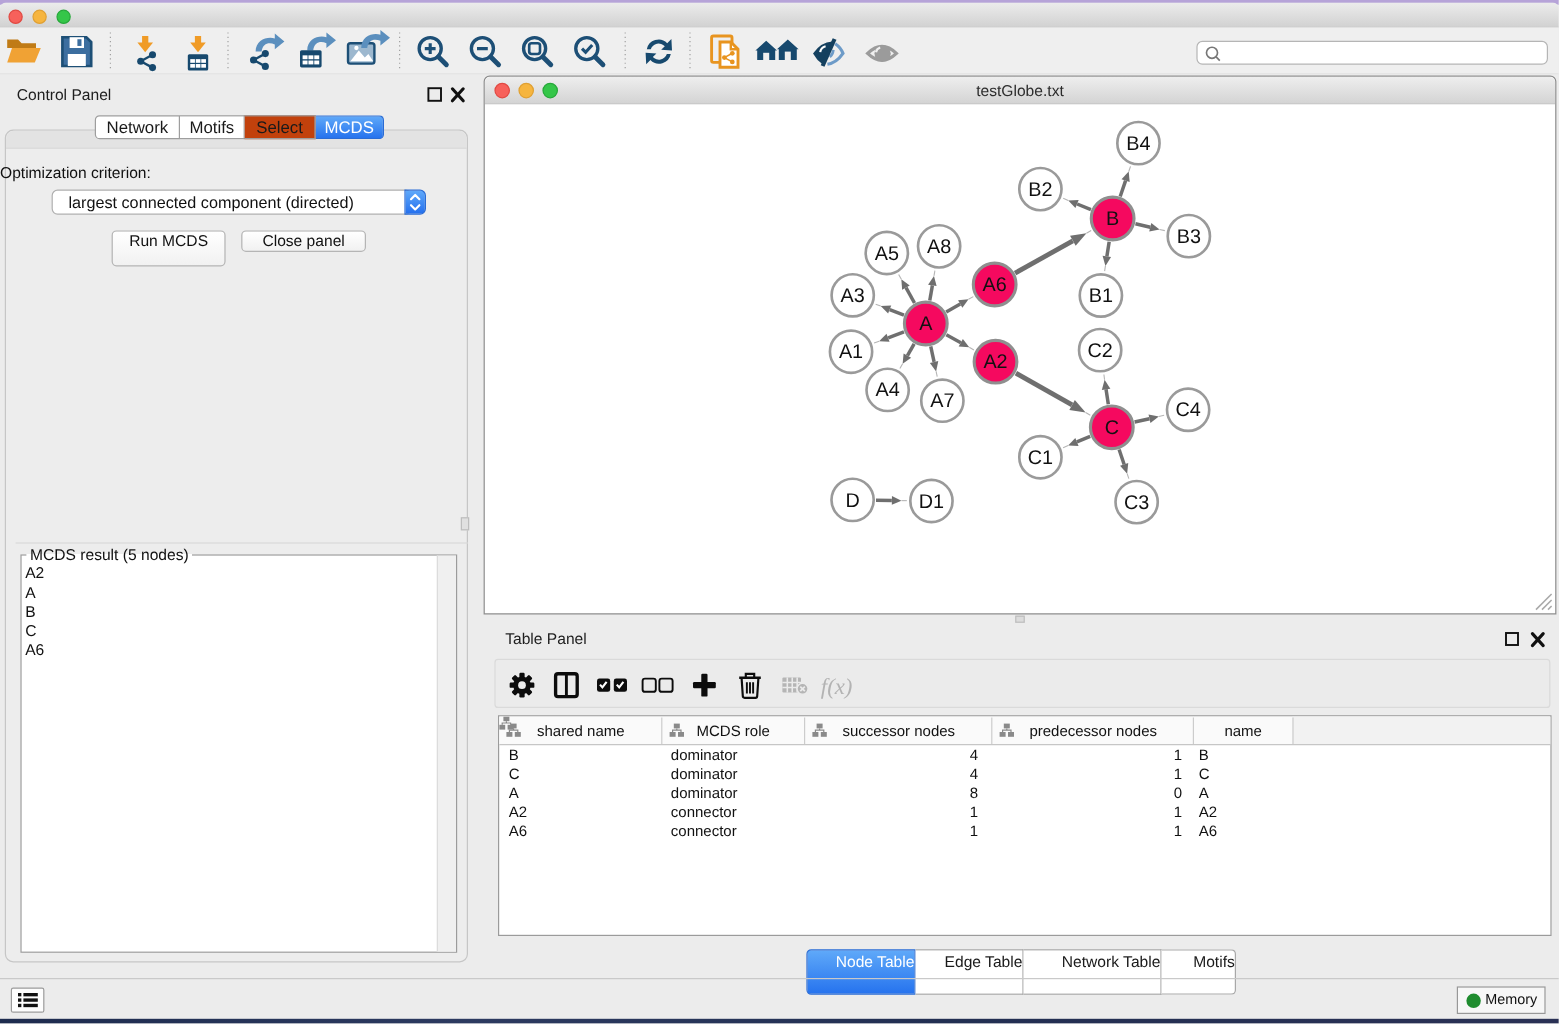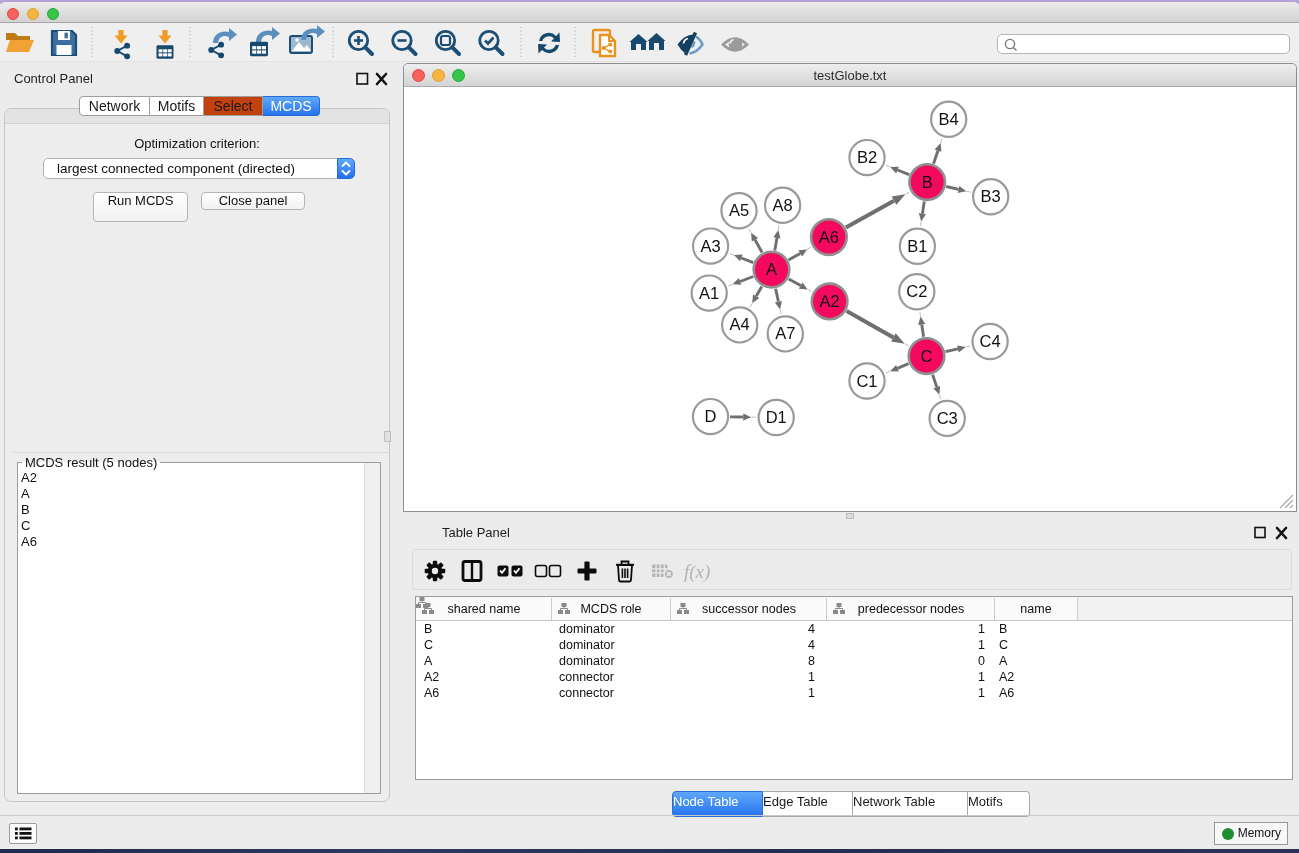--- a/index.html
+++ b/index.html
@@ -168,21 +168,21 @@
 
 <div class="abs" style="left:4px;top:108px;width:386px;height:694px;background:#ededed;border:1px solid #c6c6c6;border-radius:7px"></div>
 <div class="abs" style="left:5px;top:109px;width:384px;height:15px;background:#e3e3e3;border-radius:7px 7px 0 0;border-bottom:1px solid #d2d2d2"></div>
 
 <div class="abs" style="left:79px;top:96px;height:20px;display:flex;font-size:14px;line-height:19px;text-align:center">
  <div style="width:71px;background:#fff;border:1px solid #9e9e9e;border-radius:4px 0 0 4px;color:#1a1a1a">Network</div>
  <div style="width:54px;background:#fff;border:1px solid #9e9e9e;border-left:none;color:#1a1a1a">Motifs</div>
  <div style="width:59px;background:#c2410c;border:1px solid #9e9e9e;border-left:none;color:#1a1a1a">Select</div>
  <div style="width:57px;background:linear-gradient(#5fa9f9,#2673ee);border:1px solid #2a6cd5;border-left:none;border-radius:0 4px 4px 0;color:#fff">MCDS</div>
 </div>
-<div class="abs" style="left:0;top:136px;width:394px;text-align:center;font-size:13px;color:#111">Optimization criterion:</div>
+<div class="abs" style="left:0;top:136px;width:394px;font-size:13px;color:#111">Optimization criterion:</div>
 
 <div class="abs" style="left:43px;top:158px;width:300px;height:21px;background:#fff;border:1px solid #b0b0b0;border-radius:5px;font-size:13.5px;line-height:20px;color:#111;padding-left:13px">largest connected component (directed)</div>
 <div class="abs" style="left:337px;top:158px;width:18px;height:21px;background:linear-gradient(#5fa9fa,#2470ee);border-radius:0 5px 5px 0;border:1px solid #2a6cd5">
  <svg width="16" height="19">
       <path d="M 4.5,7 L 8,3.5 L 11.5,7" fill="none" stroke="#fff" stroke-width="1.8" stroke-linecap="round" stroke-linejoin="round"></path>
       <path d="M 4.5,12 L 8,15.5 L 11.5,12" fill="none" stroke="#fff" stroke-width="1.8" stroke-linecap="round" stroke-linejoin="round"></path>
     </svg>
 </div>
 
 <div class="abs" style="left:93px;top:192px;width:95px;height:30px;background:linear-gradient(#fff,#f1f1f1);border:1px solid #b5b5b5;border-radius:4px;font-size:13px;line-height:16px;text-align:center;color:#111">Run MCDS</div>
@@ -308,21 +308,21 @@
     <text x="464.0" y="323.5" font-size="16.5" fill="#111" text-anchor="middle">C1</text>
     <circle cx="544.2" cy="355.4" r="17.6" fill="#ffffff" stroke="#9a9a9a" stroke-width="2.2"></circle>
     <text x="544.2" y="360.9" font-size="16.5" fill="#111" text-anchor="middle">C3</text>
     <circle cx="307.5" cy="353.6" r="17.6" fill="#ffffff" stroke="#9a9a9a" stroke-width="2.2"></circle>
     <text x="307.5" y="359.1" font-size="16.5" fill="#111" text-anchor="middle">D</text>
     <circle cx="373.2" cy="354.5" r="17.6" fill="#ffffff" stroke="#9a9a9a" stroke-width="2.2"></circle>
     <text x="373.2" y="360.0" font-size="16.5" fill="#111" text-anchor="middle">D1</text>
   </svg>
 <div class="abs" style="left:846px;top:513px;width:8px;height:6px;background:#dcdcdc;border:1px solid #bdbdbd"></div>
 
-<div class="abs" style="left:442px;top:525px;font-size:13px;color:#1e1e1e">Table Panel</div>
+<div class="abs" style="left:421px;top:525px;font-size:13px;color:#1e1e1e">Table Panel</div>
 <svg class="abs" style="left:1251px;top:526px" width="40" height="14">
  <rect x="4" y="1.5" width="10" height="10" fill="none" stroke="#111" stroke-width="1.6"></rect>
  <path d="M 26,2 L 35,12 M 35,2 L 26,12" stroke="#111" stroke-width="2.6" stroke-linecap="round"></path>
 </svg>
 
 <div class="abs" style="left:412px;top:549px;width:880px;height:41px;background:#ebebeb;border:1px solid #dadada;border-radius:3px"></div>
 <svg class="abs" style="left:412px;top:549px" width="880" height="41">
 
  <g transform="translate(23,22)" fill="#0c0c0c">
   <g id="gt">
@@ -437,21 +437,21 @@
       <text x="569" y="84" text-anchor="end">1</text>
       <text x="583" y="84">A2</text>
   <text x="8" y="100">A6</text>
       <text x="143" y="100">connector</text>
       <text x="399" y="100" text-anchor="end">1</text>
       <text x="569" y="100" text-anchor="end">1</text>
       <text x="583" y="100">A6</text>
  </g>
 </svg>
 
-<div class="abs" style="left:672px;top:791px;height:26px;display:flex;font-size:13px;line-height:20px;text-align:left">
+<div class="abs" style="left:672px;top:791px;height:38px;display:flex;font-size:13px;line-height:20px;text-align:right">
  <div style="width:91px;background:linear-gradient(#5fa9f9,#2673ee);border:1px solid #2a6cd5;border-radius:4px 0 0 4px;color:#fff">Node Table</div>
  <div style="width:90px;background:#fff;border:1px solid #a8a8a8;border-left:none;color:#1a1a1a">Edge Table</div>
  <div style="width:115px;background:#fff;border:1px solid #a8a8a8;border-left:none;color:#1a1a1a">Network Table</div>
  <div style="width:62px;background:#fff;border:1px solid #a8a8a8;border-left:none;border-radius:0 4px 4px 0;color:#1a1a1a">Motifs</div>
 </div>
 
 <div class="abs" style="left:0;top:815px;width:1299px;height:1px;background:#c9c9c9"></div>
 <div class="abs" style="left:9px;top:823px;width:28px;height:21px;background:#fdfdfd;border:1px solid #9c9c9c;border-radius:2px">
  <svg width="26" height="19">
       <g fill="#111">

